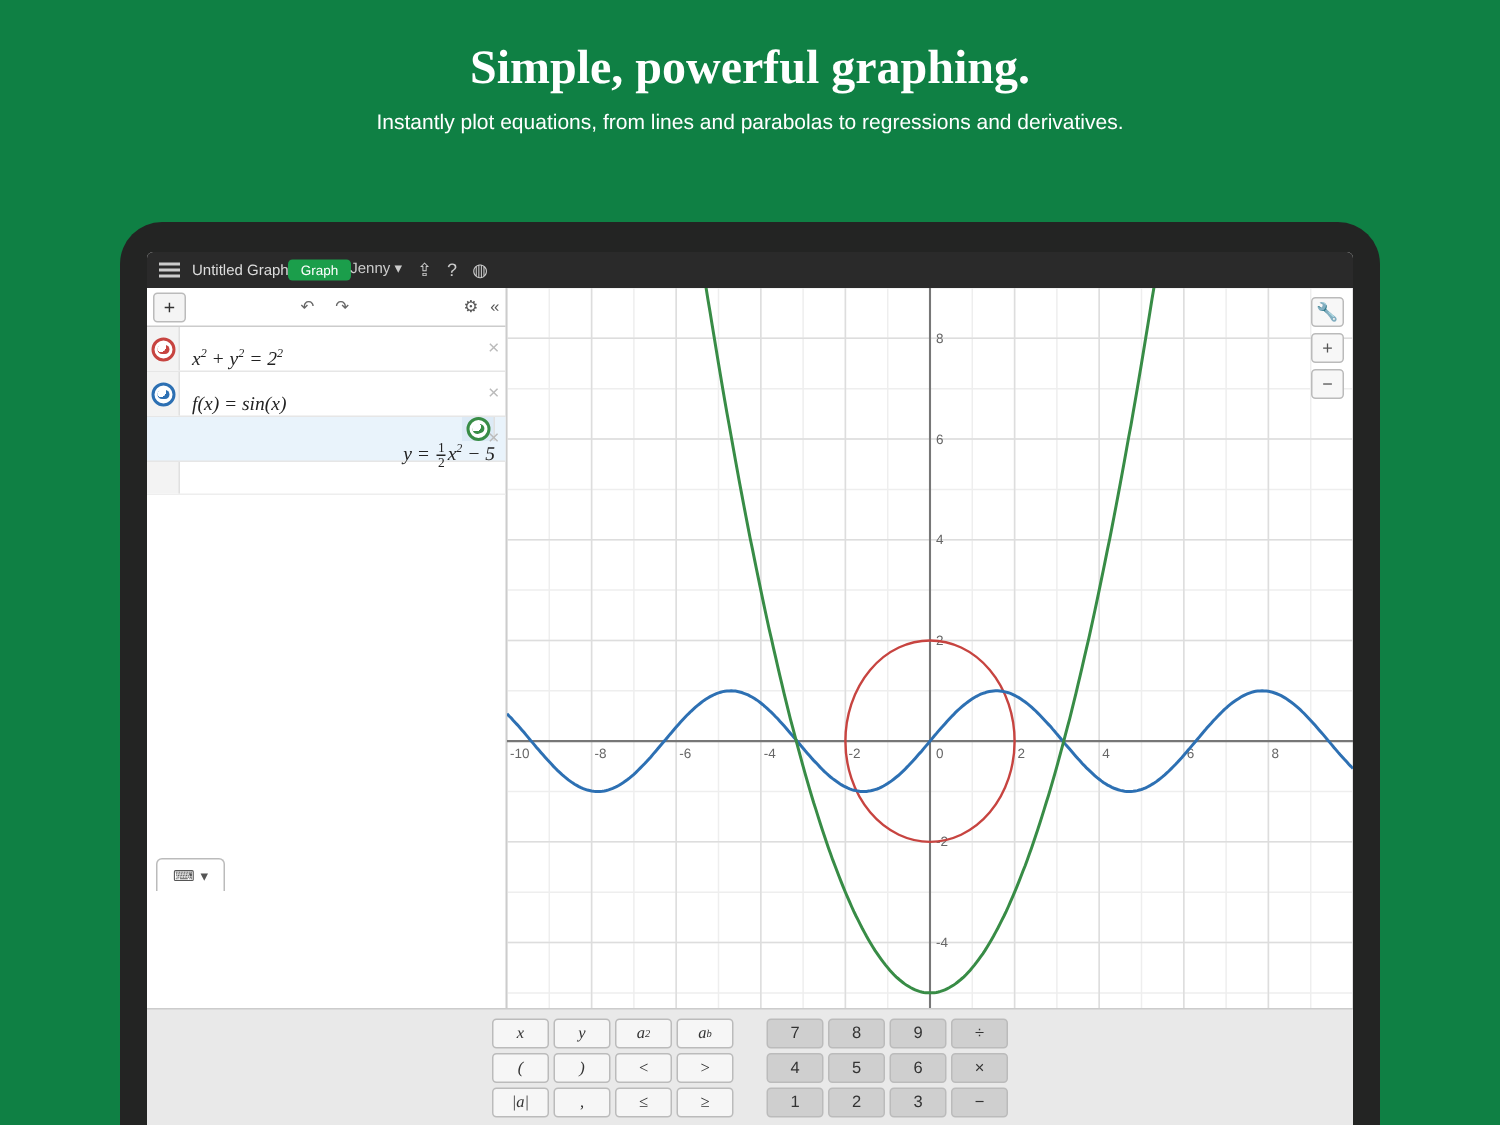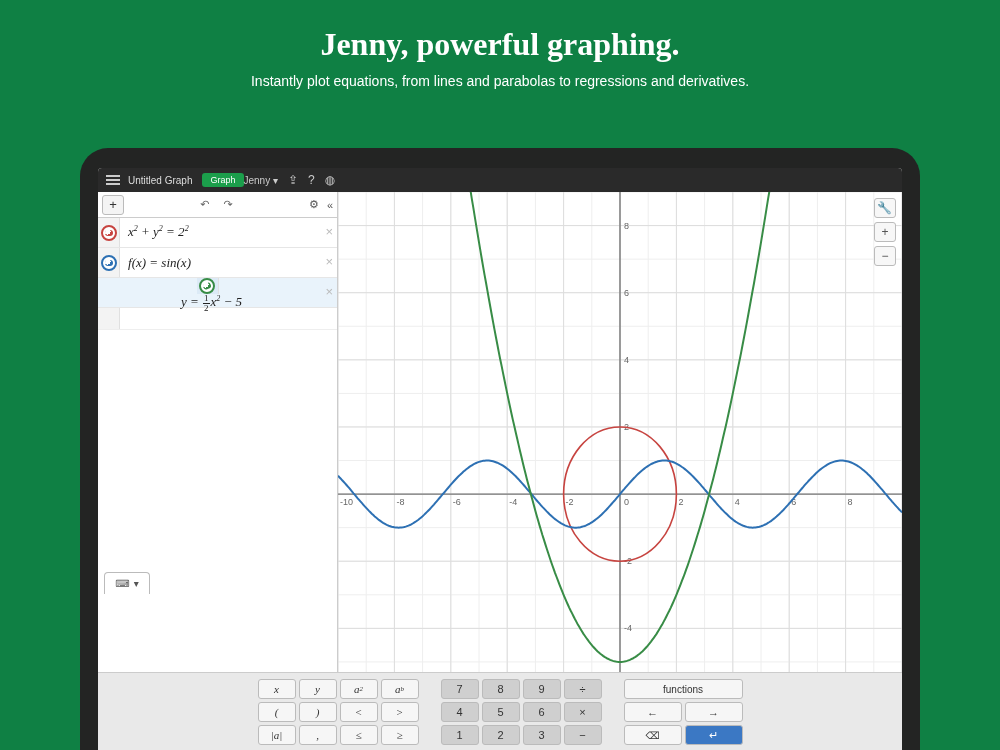--- a/index.html
+++ b/index.html
@@ -48,37 +48,37 @@
   height: 24px;
   background: #2a2a2a;
   display: flex;
   align-items: center;
   color: #ddd;
   padding: 0 8px;
   font-size: 10px;
 }
 .hamburger { width: 14px; height: 10px; margin-right: 8px; cursor: pointer; display: flex; flex-direction: column; justify-content: space-between; }
 .hamburger span { display: block; height: 2px; background: #ccc; width: 100%; }
-.graph-title { color: #ddd; margin-right: 10px; }
+.graph-title { color: #ddd; }
 .save-btn { background: #1b9e4b; color: #fff; border: none; border-radius: 3px; padding: 2px 8px; font-size: 9px; cursor: pointer; }
 .topbar-center { flex: 1; text-align: center; color: #555; letter-spacing: 1px; font-size: 11px; }
-.topbar-right { display: flex; align-items: center; gap: 10px; color: #ccc; }
+.topbar-right { display: flex; gap: 10px; color: #ccc; }
 .topbar-right .user { cursor: pointer; }
 .topbar-right .icon-btn { cursor: pointer; font-size: 12px; }
 
 .workarea { flex: 1; display: flex; min-height: 0; position: relative; }
 
 .exp-panel { width: 240px; border-right: 1px solid #ccc; display: flex; flex-direction: column; background: #fff; }
 .exp-toolbar { height: 26px; border-bottom: 1px solid #ccc; display: flex; align-items: center; padding: 0 4px; gap: 4px; }
 .exp-toolbar .plus-btn { width: 22px; height: 20px; border: 1px solid #bbb; border-radius: 3px; background: #f4f4f4; display: flex; align-items: center; justify-content: center; cursor: pointer; font-size: 13px; }
 .exp-toolbar .spacer { flex: 1; display: flex; justify-content: center; gap: 14px; color: #666; }
 .exp-toolbar .spacer span { cursor: pointer; }
 .exp-toolbar .gear { cursor: pointer; color: #555; }
 .exp-toolbar .collapse { cursor: pointer; color: #555; margin-left: 4px; }
-.exp-row { display: flex; align-items: center; height: 30px; border-bottom: 1px solid #e6e6e6; position: relative; padding-right: 20px; }
+.exp-row { display: flex; align-items: flex-end; height: 30px; border-bottom: 1px solid #e6e6e6; position: relative; padding-right: 7px; }
 .exp-row.selected { background: #e9f3fb; flex-direction: column; }
 .exp-gutter { width: 22px; height: 100%; display: flex; align-items: center; justify-content: center; background: #f3f3f3; border-right: 1px solid #e0e0e0; }
 .exp-row.selected .exp-gutter { background: #dceaf6; }
 .color-icon { width: 16px; height: 16px; border-radius: 50%; position: relative; border: 2px solid; background: #fff; }
 .color-icon.red { border-color: #c74440; }
 .color-icon.blue { border-color: #2d70b3; }
 .color-icon.green { border-color: #388c46; }
 .color-icon::after { content:""; position:absolute; inset:2px; border-radius:50%; background: radial-gradient(circle at 30% 30%, #fff 40%, transparent 41%); }
 .color-icon.red::before, .color-icon.blue::before, .color-icon.green::before { content:""; position:absolute; top:3px; left:2px; right:2px; height:6px; border-radius:999px; }
 .color-icon.red::before { background:#c74440; }
@@ -107,21 +107,21 @@
 .key { border: 1px solid #bbb; border-radius: 3px; background: #f6f6f6; display: flex; align-items: center; justify-content: center; cursor: pointer; font-size: 11px; font-style: italic; font-family: "Times New Roman", serif; color: #333; }
 .key.num { background: #cfcfcf; font-style: normal; font-family: inherit; }
 .key.fn-wide { grid-column: span 2; font-style: normal; font-family: inherit; font-size: 10px; }
 .key.enter { background: #3b78c4; color: #fff; font-style: normal; }
 .key.back { font-style: normal; font-family: inherit; }
 .key sup { font-size: 7px; }
 </style>
 </head>
 <body>
 
-<div class="hero-title">Jenny, powerful graphing.</div>
+<div class="hero-title">Simple, powerful graphing.</div>
 <div class="hero-subtitle">Instantly plot equations, from lines and parabolas to regressions and derivatives.</div>
 
 <div class="device">
   <div class="screen">
 
     <div class="topbar">
       <div class="hamburger">
           <span></span>
           <span></span>
           <span></span>
@@ -301,23 +301,16 @@
         <div class="key num">÷</div>
         <div class="key num">4</div>
         <div class="key num">5</div>
         <div class="key num">6</div>
         <div class="key num">×</div>
         <div class="key num">1</div>
         <div class="key num">2</div>
         <div class="key num">3</div>
         <div class="key num">−</div>
       </div>
-      <div class="key-group fn">
-        <div class="key fn-wide">functions</div>
-        <div class="key" style="font-style:normal;font-family:inherit">←</div>
-        <div class="key" style="font-style:normal;font-family:inherit">→</div>
-        <div class="key back fn-wide" style="grid-column:span 1">⌫</div>
-        <div class="key enter">↵</div>
-      </div>
     </div>
 
   </div>
 </div>
 
 </body></html>

